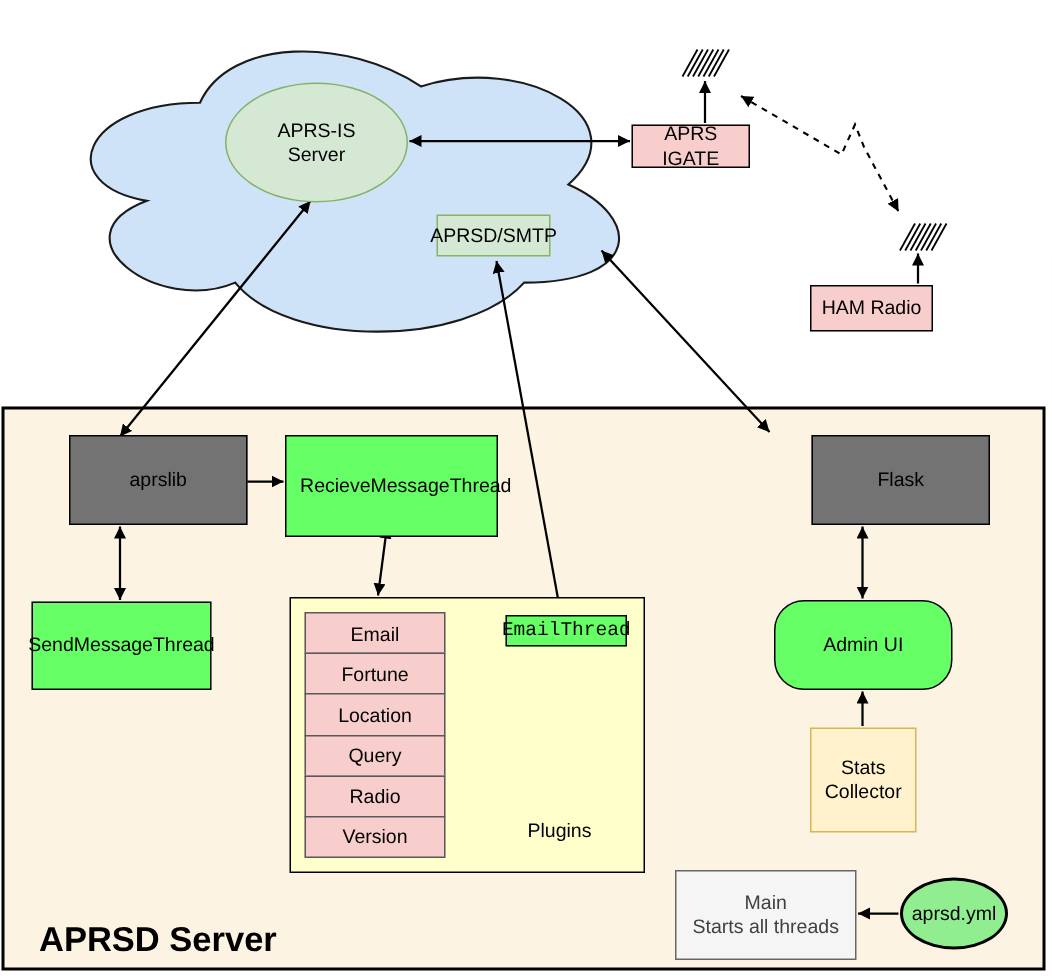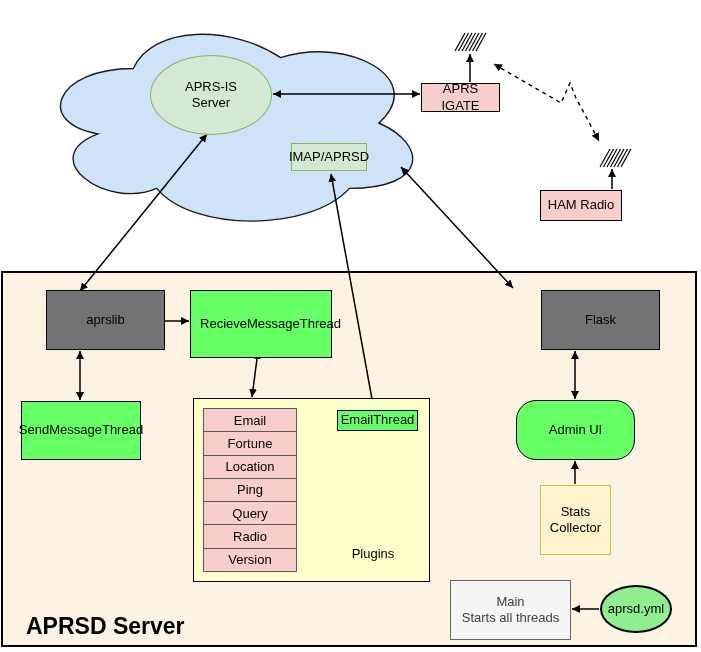--- a/index.html
+++ b/index.html
@@ -111,21 +111,21 @@
         <line x1="610.5" y1="167" x2="620.5" y2="149"></line>
       <line x1="614" y1="167" x2="624" y2="149"></line>
         <line x1="617.5" y1="167" x2="627.5" y2="149"></line>
       <line x1="621" y1="167" x2="631" y2="149"></line>
     </g>
   </svg>
 
   <div class="node ellipse green-soft" style="left:150px;top:55px;width:122px;height:80px;">APRS-IS
 Server</div>
 
-  <div class="node green-soft" style="left:291px;top:143px;width:76px;height:28px;">IMAP/APRSD</div>
+  <div class="node green-soft" style="left:291px;top:143px;width:76px;height:28px;">APRSD/SMTP</div>
 
   <div class="node pink" style="left:421px;top:83px;width:79px;height:29px;">APRS IGATE</div>
 
   <div class="node pink" style="left:540px;top:190px;width:82px;height:31px;">HAM Radio</div>
 
   <div class="node blue" style="left:21px;top:290px;width:119px;height:60px;">aprslib</div>
 
   <div class="node green-bright" style="left:190px;top:290px;width:142px;height:68px;padding-left:19px;">RecieveMessageThread</div>
 
   <div class="node green-bright" style="left:21px;top:401px;width:120px;height:59px;">SendMessageThread</div>
@@ -136,29 +136,28 @@
 
   <div class="node stats" style="left:540px;top:485px;width:71px;height:70px;">Stats
 Collector</div>
 
   <div class="plugins-box" style="left:193px;top:398px;width:237px;height:184px;"></div>
 
   <div class="plugin-stack">
     <div class="plugin-row">Email</div>
     <div class="plugin-row">Fortune</div>
     <div class="plugin-row">Location</div>
-    <div class="plugin-row">Ping</div>
     <div class="plugin-row">Query</div>
     <div class="plugin-row">Radio</div>
     <div class="plugin-row">Version</div>
   </div>
 
   <div class="plain-label" style="left:330px;top:546px;width:86px;">Plugins</div>
 
-  <div class="node green-bright" style="left:337px;top:410px;width:81px;height:21px;">EmailThread</div>
+  <div class="node green-bright" style="left:337px;top:410px;width:81px;height:21px;font-family:Liberation Mono, monospace;">EmailThread</div>
 
   <div class="node main" style="left:450px;top:580px;width:121px;height:60px;">Main
 Starts all threads</div>
 
   <div class="node ellipse yml" style="left:600px;top:585px;width:72px;height:48px;">aprsd.yml</div>
 
   <div class="title-label" style="left:26px;top:613px;">APRSD Server</div>
 
 </div>
 

